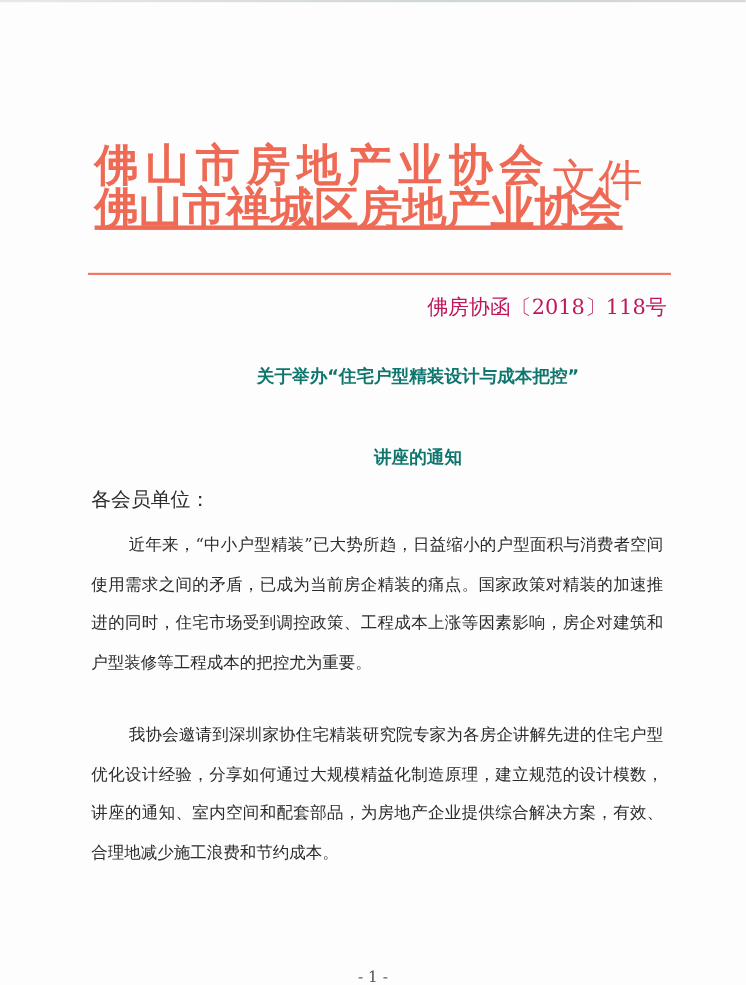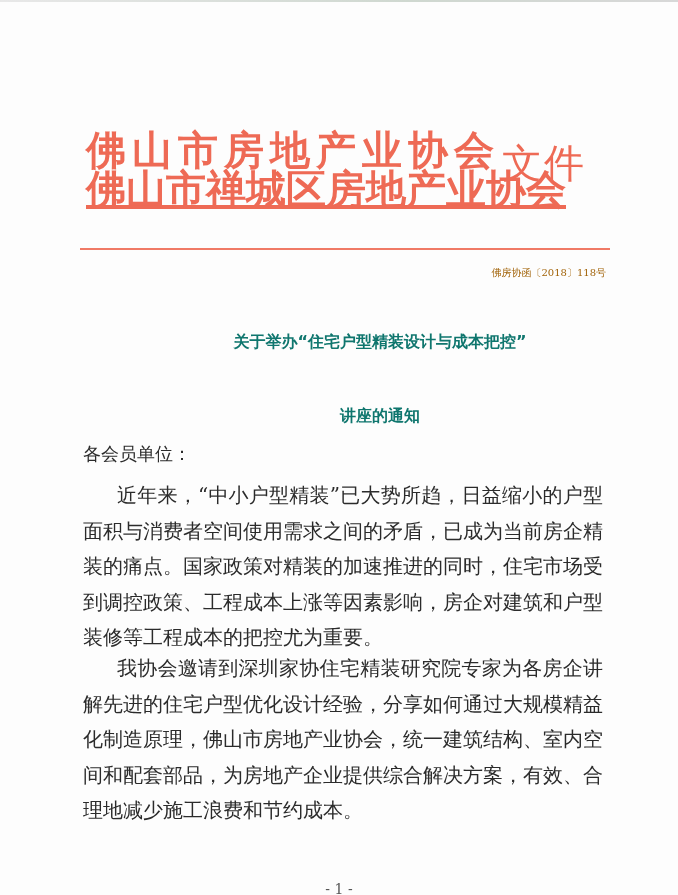--- a/index.html
+++ b/index.html
@@ -21,35 +21,35 @@
   }
   .org1 { left: 86px; top: 106px; font-size: 40px; letter-spacing: 6px; margin-top: 17px; }
   .org2 { left: 86px; top: 162px; font-size: 40px; letter-spacing: 0px; text-decoration: underline; }
   .org-suffix { left: 502px; top: 136px; font-size: 40px; letter-spacing: 2px; font-weight: normal; }
   .red-rule {
     position: absolute; left: 80px; top: 248px; width: 530px; height: 2px;
     background: #f07a66;
   }
   .docno {
     position: absolute; right: 72px; top: 266px;
-    font-size: 10px; color: #a16207;
+    font-size: 19px; color: #be185d;
   }
   .title {
     position: absolute; left: 0; width: 678px; text-align: center;
     font-family: "DejaVu Sans", "Liberation Sans", sans-serif;
     font-size: 16px; color: #0f766e; font-weight: bold; padding-left: 41px;
   }
   .title1 { top: 332px; }
   .title2 { top: 370px; margin-top: 36px; }
   .salutation {
     position: absolute; left: 83px; top: 442px; font-size: 18px;
   }
   .para {
     position: absolute; left: 83px; width: 520px;
-    font-size: 20px; line-height: 35.5px; text-indent: 34px;
+    font-size: 15px; line-height: 35.5px; text-indent: 34px;
     text-align: justify;
   }
   .p1 { top: 478px; }
   .p2 { top: 651px; }
   .page-num {
     position: absolute; left: 0; width: 678px; top: 881px; text-align: center;
     font-size: 14px; color: #555;
   }
 </style>
 </head>
@@ -64,15 +64,15 @@
 <div class="red-rule"></div>
 
 <div class="docno">佛房协函〔2018〕118号</div>
 
 <div class="title title1">关于举办“住宅户型精装设计与成本把控”</div>
 <div class="title title2">讲座的通知</div>
 
 <div class="salutation">各会员单位：</div>
 
 <div class="para p1">近年来，“中小户型精装”已大势所趋，日益缩小的户型面积与消费者空间使用需求之间的矛盾，已成为当前房企精装的痛点。国家政策对精装的加速推进的同时，住宅市场受到调控政策、工程成本上涨等因素影响，房企对建筑和户型装修等工程成本的把控尤为重要。</div>
-<div class="para p2">我协会邀请到深圳家协住宅精装研究院专家为各房企讲解先进的住宅户型优化设计经验，分享如何通过大规模精益化制造原理，佛山市房地产业协会，统一建筑结构、室内空间和配套部品，为房地产企业提供综合解决方案，有效、合理地减少施工浪费和节约成本。</div>
+<div class="para p2">我协会邀请到深圳家协住宅精装研究院专家为各房企讲解先进的住宅户型优化设计经验，分享如何通过大规模精益化制造原理，建立规范的设计模数，讲座的通知、室内空间和配套部品，为房地产企业提供综合解决方案，有效、合理地减少施工浪费和节约成本。</div>
 
 <div class="page-num">- 1 -</div>
 
 </body></html>

